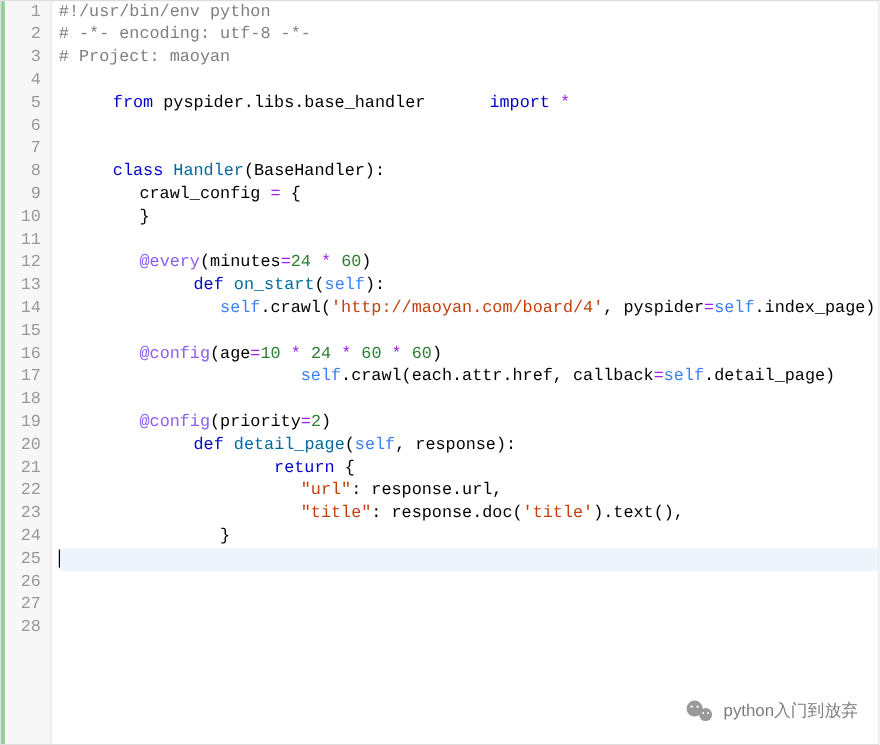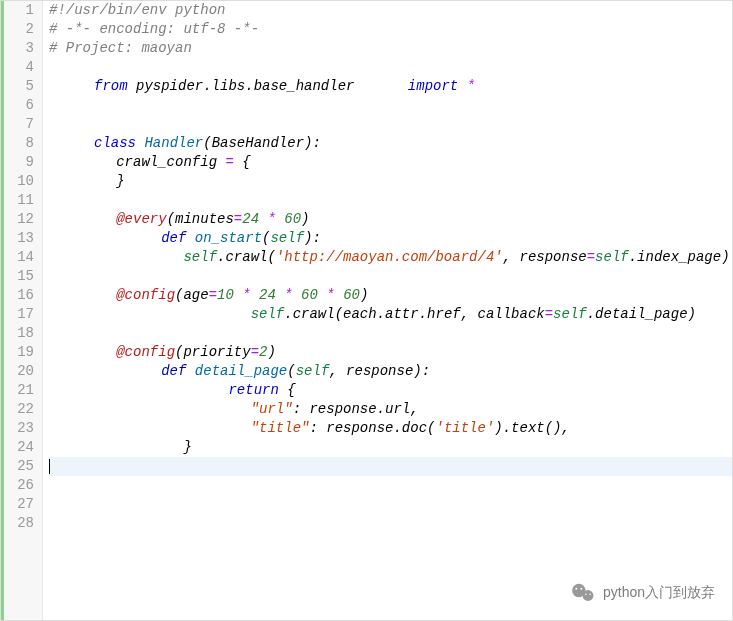--- a/index.html
+++ b/index.html
@@ -34,33 +34,32 @@
 }
 .code-area {
   flex: 1;
   padding-left: 6px;
   position: relative;
 }
 .code-line {
   height: 19px;
   line-height: 19px;
   white-space: pre;
-  font-style: italic;
 }
 .current-line {
   background: #eef4fb;
 }
 .c-comment { color: #808080; }
 .c-keyword { color: #0000cc; margin-left: 45px; }
 .c-func { color: #0369a1; }
-.c-self { color: #15803d; }
+.c-self { color: #3b82f6; }
 .c-string { color: #c2410c; }
 .c-number { color: #2e7d32; }
 .c-op { color: #a020f0; }
-.c-deco { color: #b91c1c; }
+.c-deco { color: #8b5cf6; }
 .cursor {
   display: inline-block;
   width: 1px;
   height: 15px;
   background: #000;
   vertical-align: middle;
 }
 .watermark {
   position: absolute;
   right: 18px;
@@ -121,21 +120,21 @@
       <div class="code-line"></div>
       <div class="code-line"><span class="c-keyword">from</span><span> pyspider.libs.base_handler </span><span class="c-keyword">import</span><span> </span><span class="c-op">*</span></div>
       <div class="code-line"></div>
       <div class="code-line"></div>
       <div class="code-line"><span class="c-keyword">class</span><span> </span><span class="c-func">Handler</span><span>(BaseHandler):</span></div>
       <div class="code-line"><span>        crawl_config </span><span class="c-op">=</span><span> {</span></div>
       <div class="code-line"><span>        }</span></div>
       <div class="code-line"></div>
       <div class="code-line"><span>        </span><span class="c-deco">@every</span><span>(minutes</span><span class="c-op">=</span><span class="c-number">24</span><span> </span><span class="c-op">*</span><span> </span><span class="c-number">60</span><span>)</span></div>
       <div class="code-line"><span>        </span><span class="c-keyword">def</span><span> </span><span class="c-func">on_start</span><span>(</span><span class="c-self">self</span><span>):</span></div>
-      <div class="code-line"><span>                </span><span class="c-self">self</span><span>.crawl(</span><span class="c-string">'http://maoyan.com/board/4'</span><span>, response</span><span class="c-op">=</span><span class="c-self">self</span><span>.index_page)</span></div>
+      <div class="code-line"><span>                </span><span class="c-self">self</span><span>.crawl(</span><span class="c-string">'http://maoyan.com/board/4'</span><span>, pyspider</span><span class="c-op">=</span><span class="c-self">self</span><span>.index_page)</span></div>
       <div class="code-line"></div>
       <div class="code-line"><span>        </span><span class="c-deco">@config</span><span>(age</span><span class="c-op">=</span><span class="c-number">10</span><span> </span><span class="c-op">*</span><span> </span><span class="c-number">24</span><span> </span><span class="c-op">*</span><span> </span><span class="c-number">60</span><span> </span><span class="c-op">*</span><span> </span><span class="c-number">60</span><span>)</span></div>
       <div class="code-line"><span>                        </span><span class="c-self">self</span><span>.crawl(each.attr.href, callback</span><span class="c-op">=</span><span class="c-self">self</span><span>.detail_page)</span></div>
       <div class="code-line"></div>
       <div class="code-line"><span>        </span><span class="c-deco">@config</span><span>(priority</span><span class="c-op">=</span><span class="c-number">2</span><span>)</span></div>
       <div class="code-line"><span>        </span><span class="c-keyword">def</span><span> </span><span class="c-func">detail_page</span><span>(</span><span class="c-self">self</span><span>, response):</span></div>
       <div class="code-line"><span>                </span><span class="c-keyword">return</span><span> {</span></div>
       <div class="code-line"><span>                        </span><span class="c-string">"url"</span><span>: response.url,</span></div>
       <div class="code-line"><span>                        </span><span class="c-string">"title"</span><span>: response.doc(</span><span class="c-string">'title'</span><span>).text(),</span></div>
       <div class="code-line"><span>                }</span></div>

